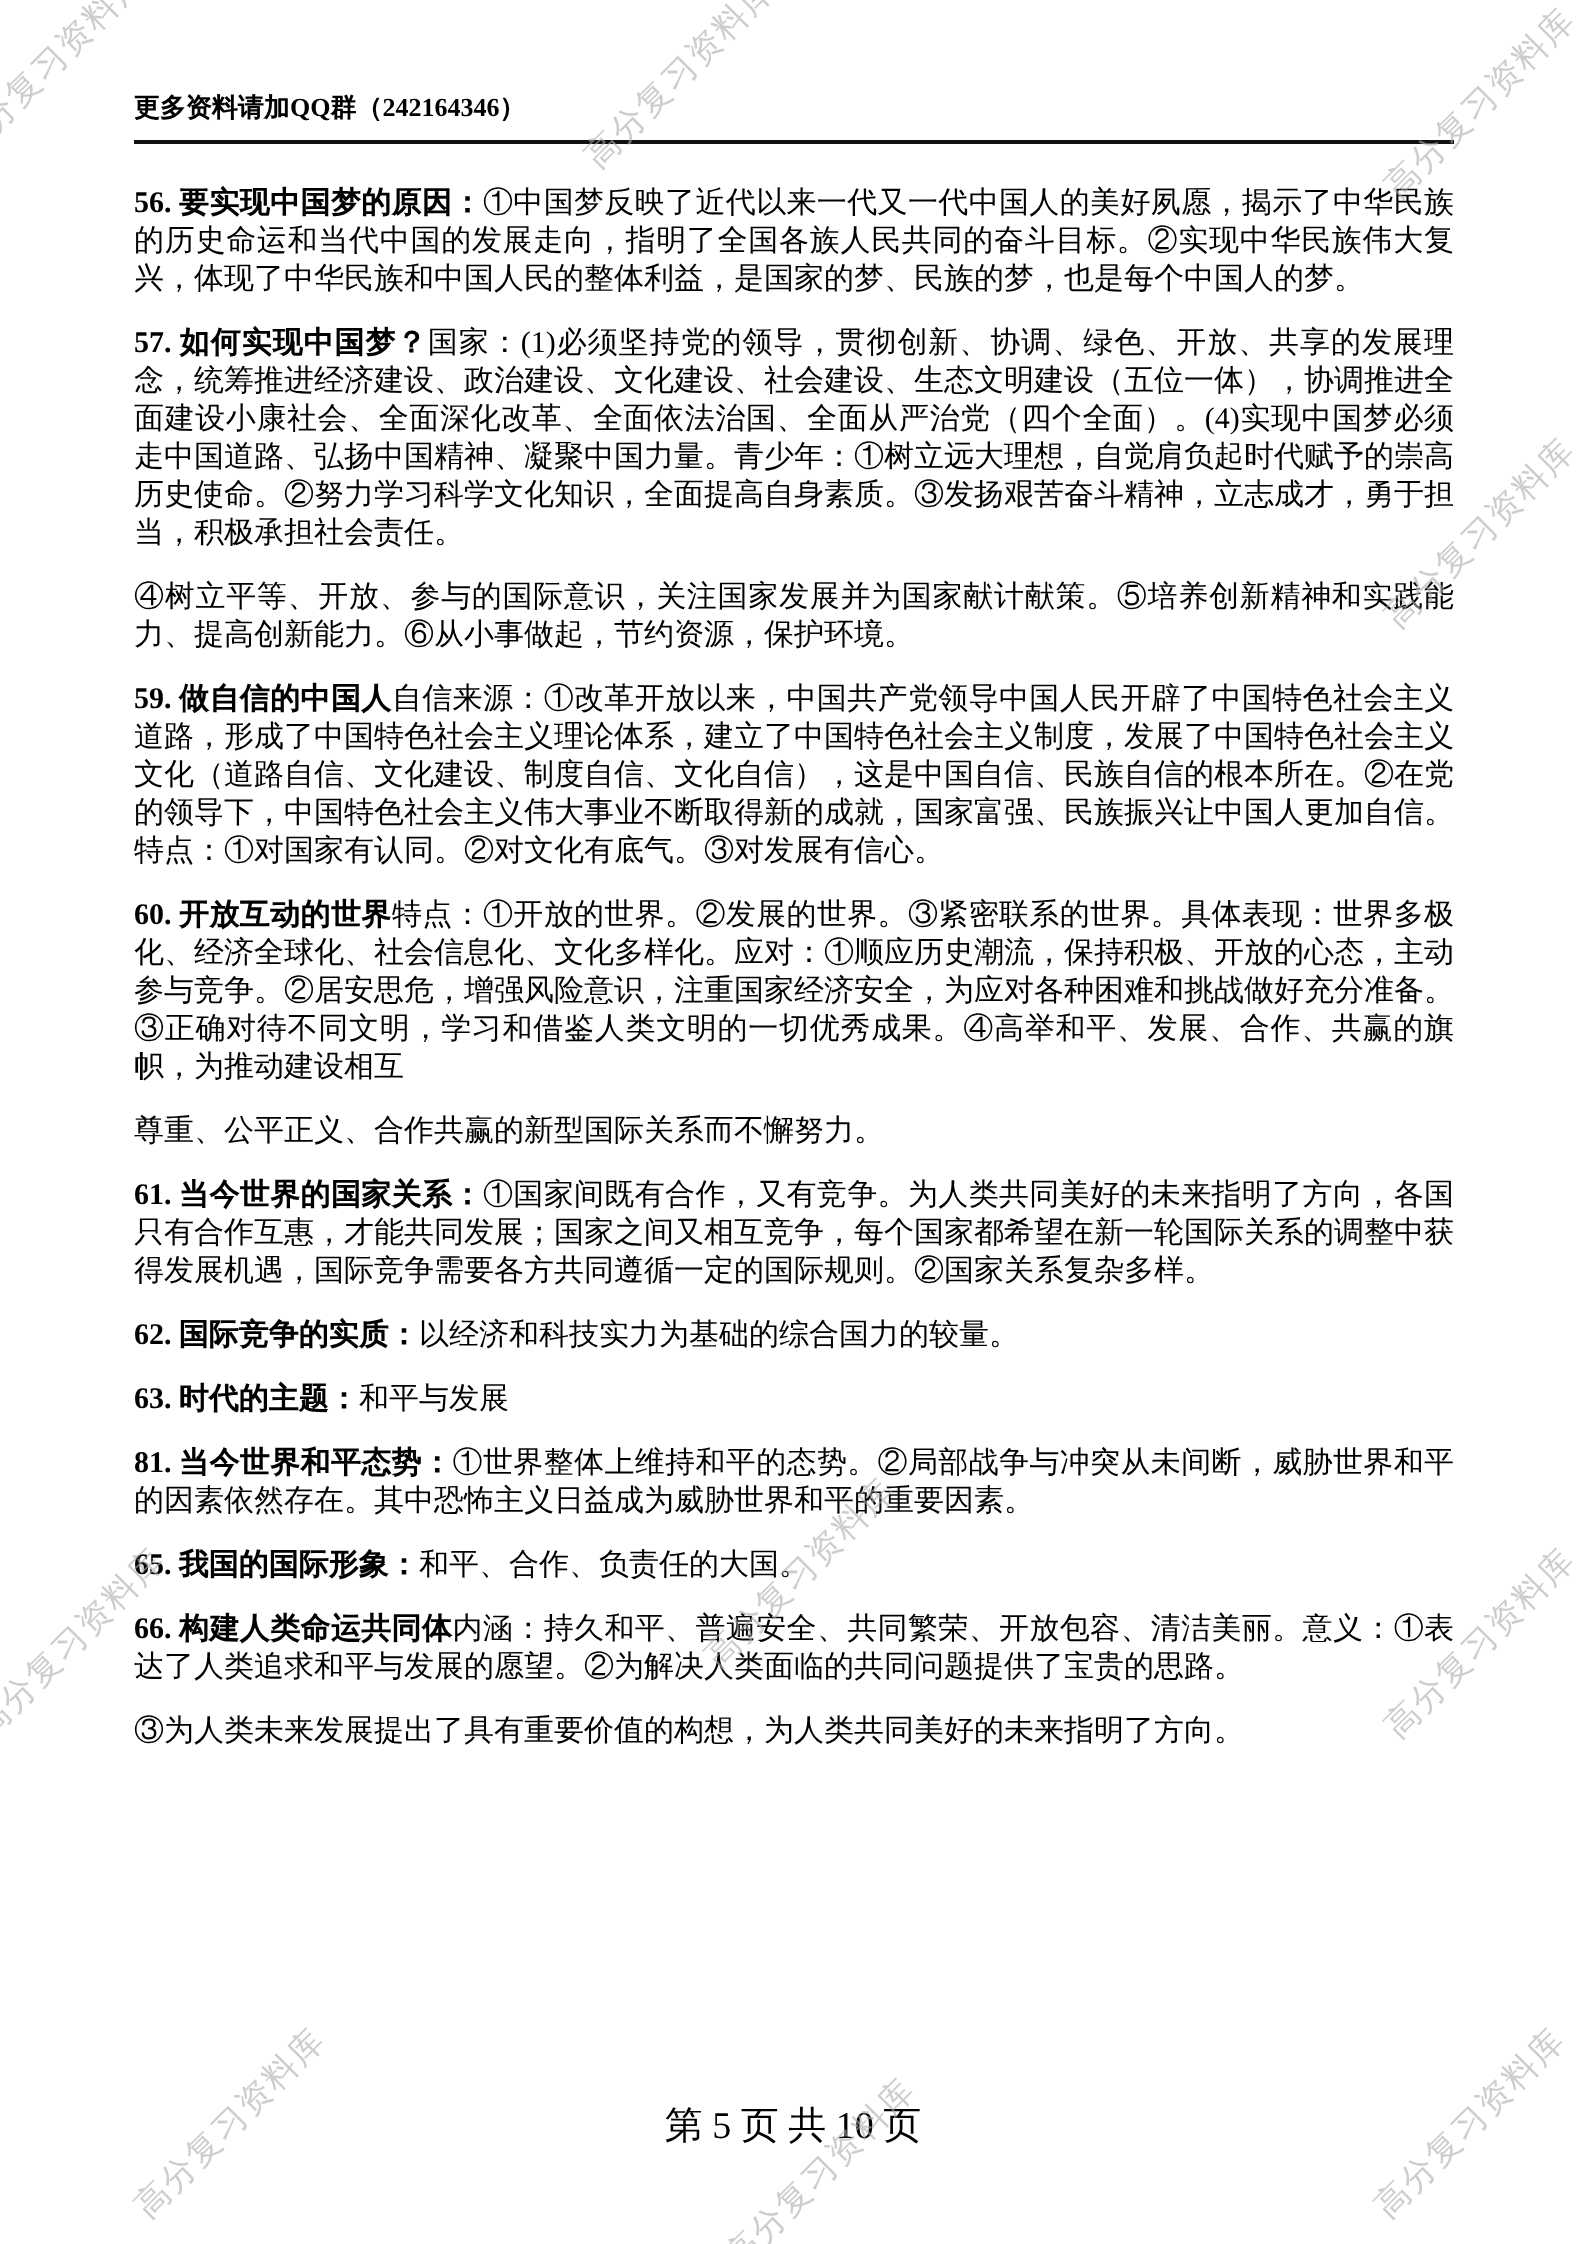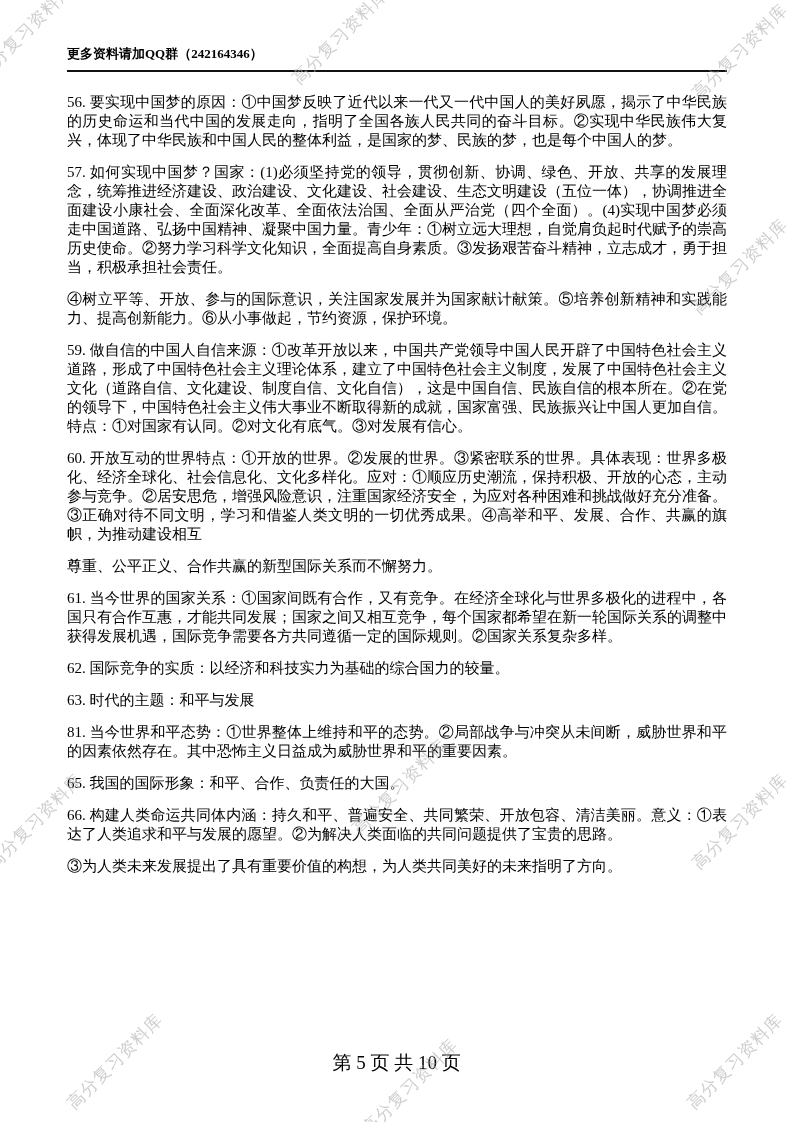--- a/index.html
+++ b/index.html
@@ -44,21 +44,21 @@
     height: 0;
     border-bottom: 2px solid #111;
     margin-bottom: 21px;
   }
   .para {
     font-size: 15px;
     line-height: 19px;
     margin: 0 0 13px 0;
     text-align: justify;
   }
-  .para .lead { font-weight: normal; }
+  .para .lead { font-weight: bold; }
   .footer {
     position: absolute;
     left: 0;
     right: 0;
     bottom: 46px;
     text-align: center;
     font-size: 19px;
     z-index: 1;
   }
 </style>
@@ -89,21 +89,21 @@
 
   <p class="para"><span class="lead"></span><span>④树立平等、开放、参与的国际意识，关注国家发展并为国家献计献策。⑤培养创新精神和实践能力、提高创新能力。⑥从小事做起，节约资源，保护环境。</span></p>
 
 
   <p class="para"><span class="lead">59. 做自信的中国人</span><span>自信来源：①改革开放以来，中国共产党领导中国人民开辟了中国特色社会主义道路，形成了中国特色社会主义理论体系，建立了中国特色社会主义制度，发展了中国特色社会主义文化（道路自信、文化建设、制度自信、文化自信），这是中国自信、民族自信的根本所在。②在党的领导下，中国特色社会主义伟大事业不断取得新的成就，国家富强、民族振兴让中国人更加自信。特点：①对国家有认同。②对文化有底气。③对发展有信心。</span></p>
 
   <p class="para"><span class="lead">60. 开放互动的世界</span><span>特点：①开放的世界。②发展的世界。③紧密联系的世界。具体表现：世界多极化、经济全球化、社会信息化、文化多样化。应对：①顺应历史潮流，保持积极、开放的心态，主动参与竞争。②居安思危，增强风险意识，注重国家经济安全，为应对各种困难和挑战做好充分准备。③正确对待不同文明，学习和借鉴人类文明的一切优秀成果。④高举和平、发展、合作、共赢的旗帜，为推动建设相互</span></p>
 
   <p class="para"><span class="lead"></span><span>尊重、公平正义、合作共赢的新型国际关系而不懈努力。</span></p>
 
-  <p class="para"><span class="lead">61. 当今世界的国家关系：</span><span>①国家间既有合作，又有竞争。在经济全球化与世界多极化的进程中，各国只有合作互惠，才能共同发展；国家之间又相互竞争，每个国家都希望在新一轮国际关系的调整中获得发展机遇，国际竞争需要各方共同遵循一定的国际规则。②国家关系复杂多样。</span></p>
+  <p class="para"><span class="lead">61. 当今世界的国家关系：</span><span>①国家间既有合作，又有竞争。为人类共同美好的未来指明了方向，各国只有合作互惠，才能共同发展；国家之间又相互竞争，每个国家都希望在新一轮国际关系的调整中获得发展机遇，国际竞争需要各方共同遵循一定的国际规则。②国家关系复杂多样。</span></p>
 
   <p class="para"><span class="lead">62. 国际竞争的实质：</span><span>以经济和科技实力为基础的综合国力的较量。</span></p>
 
   <p class="para"><span class="lead">63. 时代的主题：</span><span>和平与发展</span></p>
 
   <p class="para"><span class="lead">81. 当今世界和平态势：</span><span>①世界整体上维持和平的态势。②局部战争与冲突从未间断，威胁世界和平的因素依然存在。其中恐怖主义日益成为威胁世界和平的重要因素。</span></p>
 
   <p class="para"><span class="lead">65. 我国的国际形象：</span><span>和平、合作、负责任的大国。</span></p>
 
   <p class="para"><span class="lead">66. 构建人类命运共同体</span><span>内涵：持久和平、普遍安全、共同繁荣、开放包容、清洁美丽。意义：①表达了人类追求和平与发展的愿望。②为解决人类面临的共同问题提供了宝贵的思路。</span></p>

